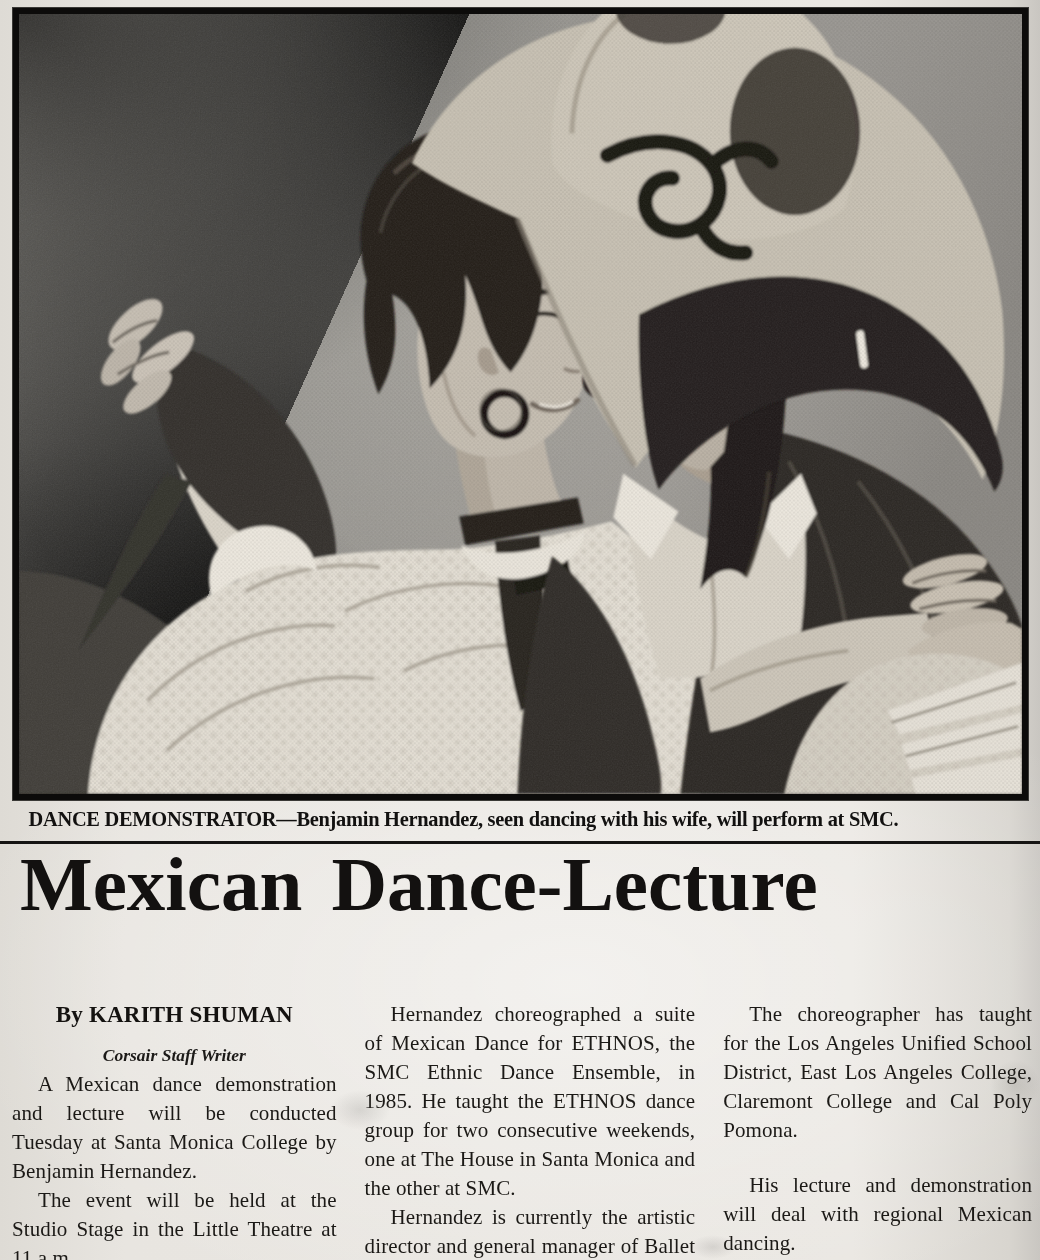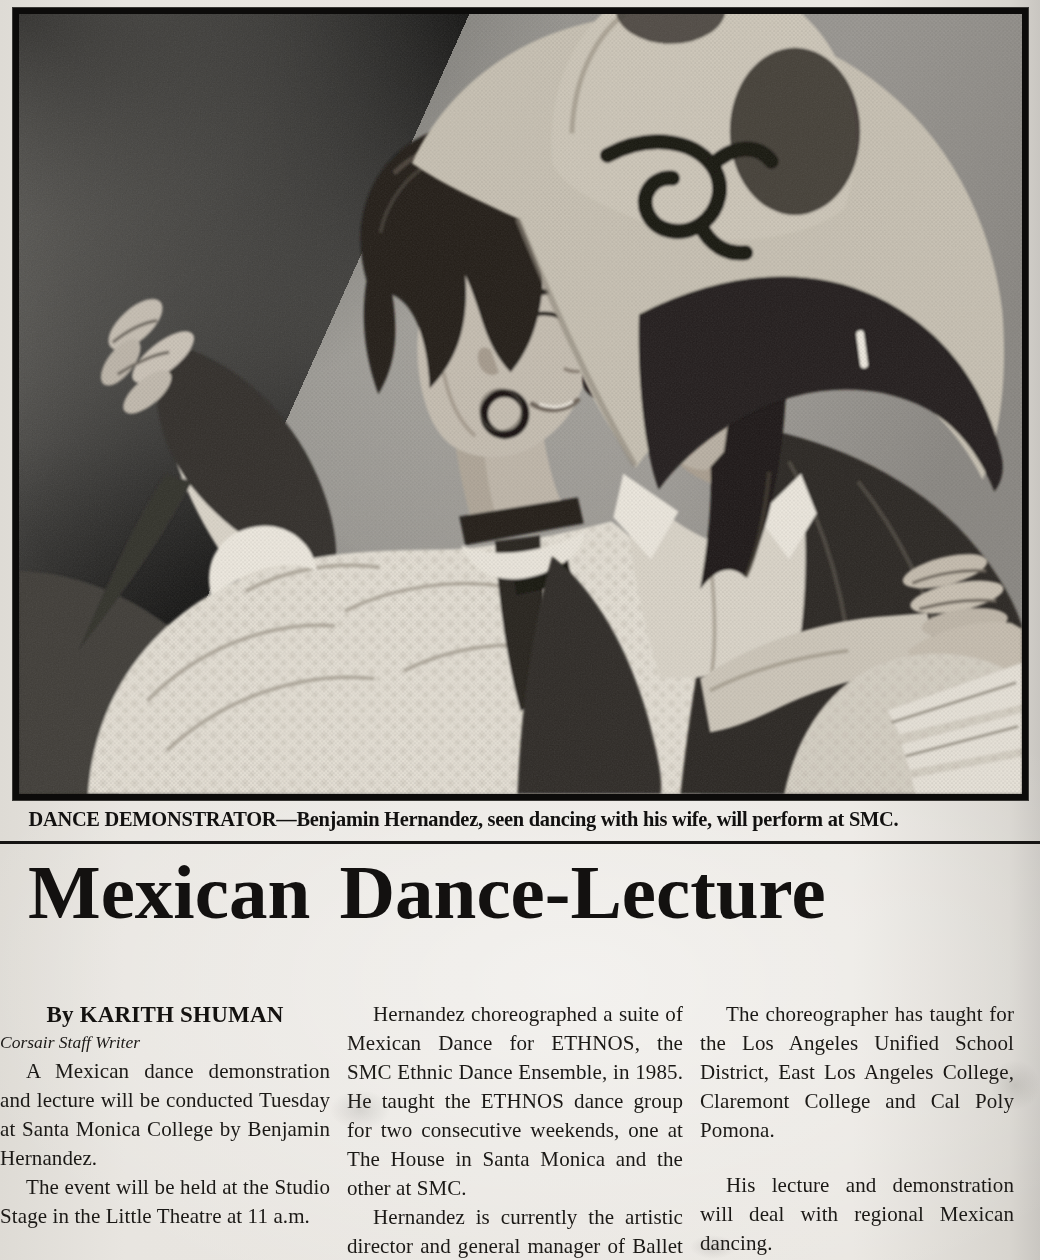--- a/index.html
+++ b/index.html
@@ -56,43 +56,45 @@
     font-weight: 700;
     font-size: 77px;
     line-height: 74px;
     letter-spacing: 0px;
     word-spacing: 10px;
     color: #131110;
   }
   .headline .hl { white-space: nowrap; }
   
   .columns {
-    position: absolute; left: 0; top: 1000px; width: 1020px; height: 260px;
-    display: flex; gap: 17px;
+    position: absolute; left: 12px; top: 1000px; width: 1020px; height: 260px;
+    display: flex; gap: 28px;
     overflow: hidden;
   }
   .col { box-sizing: border-box; }
   .col-1 { width: 330px; }
   .col-2 { width: 336px; }
   .col-3 { width: 314px; }
   .byline {
     text-align: center;
     font-weight: 700;
     font-size: 23px;
     line-height: 26px;
     letter-spacing: 0.2px;
     margin: 2px 0 1px 0;
     color: #141210;
   }
   .byline-role {
+    text-align: center;
     font-style: italic;
     font-size: 17.5px;
     line-height: 22px;
-    margin: 3px 0 4px 0;
+    margin: 16px 0 4px 0;
     color: #1c1a18;
+    font-weight: bold;
   }
   .col p {
     margin: 0;
     font-size: 21px;
     line-height: 29px;
     text-align: justify;
     text-indent: 26px;
     color: #1b1916;
     letter-spacing: 0.1px;
   }
@@ -301,21 +303,21 @@
       <rect width="1016" height="784" fill="url(#halftone)"></rect>
       <rect width="1016" height="784" filter="url(#grain)" opacity="0.1"></rect>
     </svg>
   </figure>
 
   <div class="caption">
     <span>DANCE DEMONSTRATOR—Benjamin Hernandez, seen dancing with his wife, will perform at SMC.</span>
   </div>
   <div class="caption-rule"></div>
 
-  <h1 class="headline" style="margin:12px">
+  <h1 class="headline" style="margin:4px">
     <div class="hl">Mexican Dance-Lecture</div>
   </h1>
 
   <div class="columns">
 
     <div class="col col-1">
       <div class="byline">By KARITH SHUMAN</div>
       <div class="byline-role">Corsair Staff Writer</div>
       <p>A Mexican dance demonstration and lecture will be conducted Tuesday at Santa Monica College by Benjamin Hernandez.</p>
       <p>The event will be held at the Studio Stage in the Little Theatre at 11 a.m.</p>

